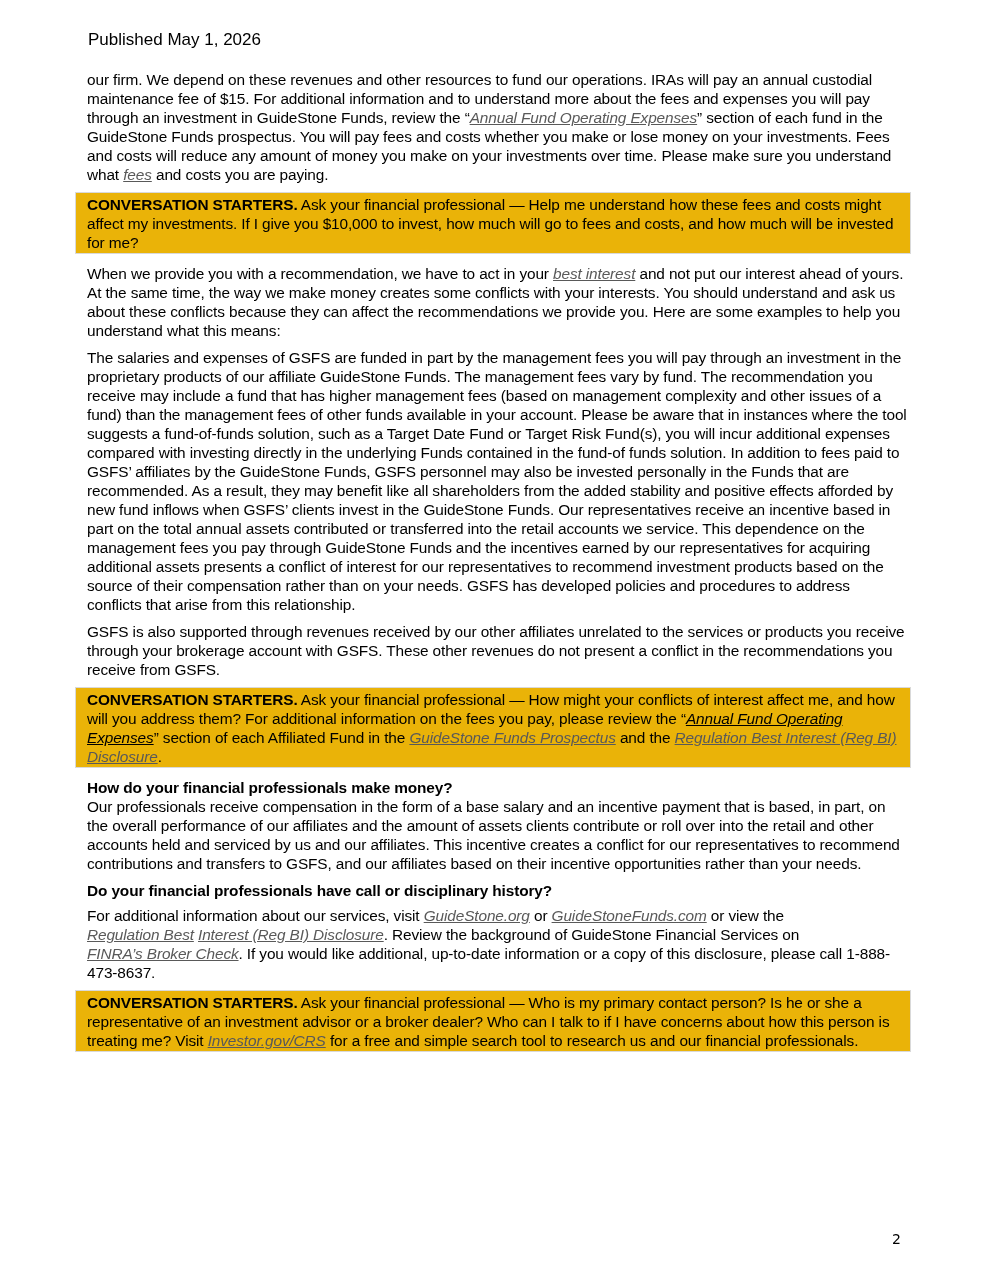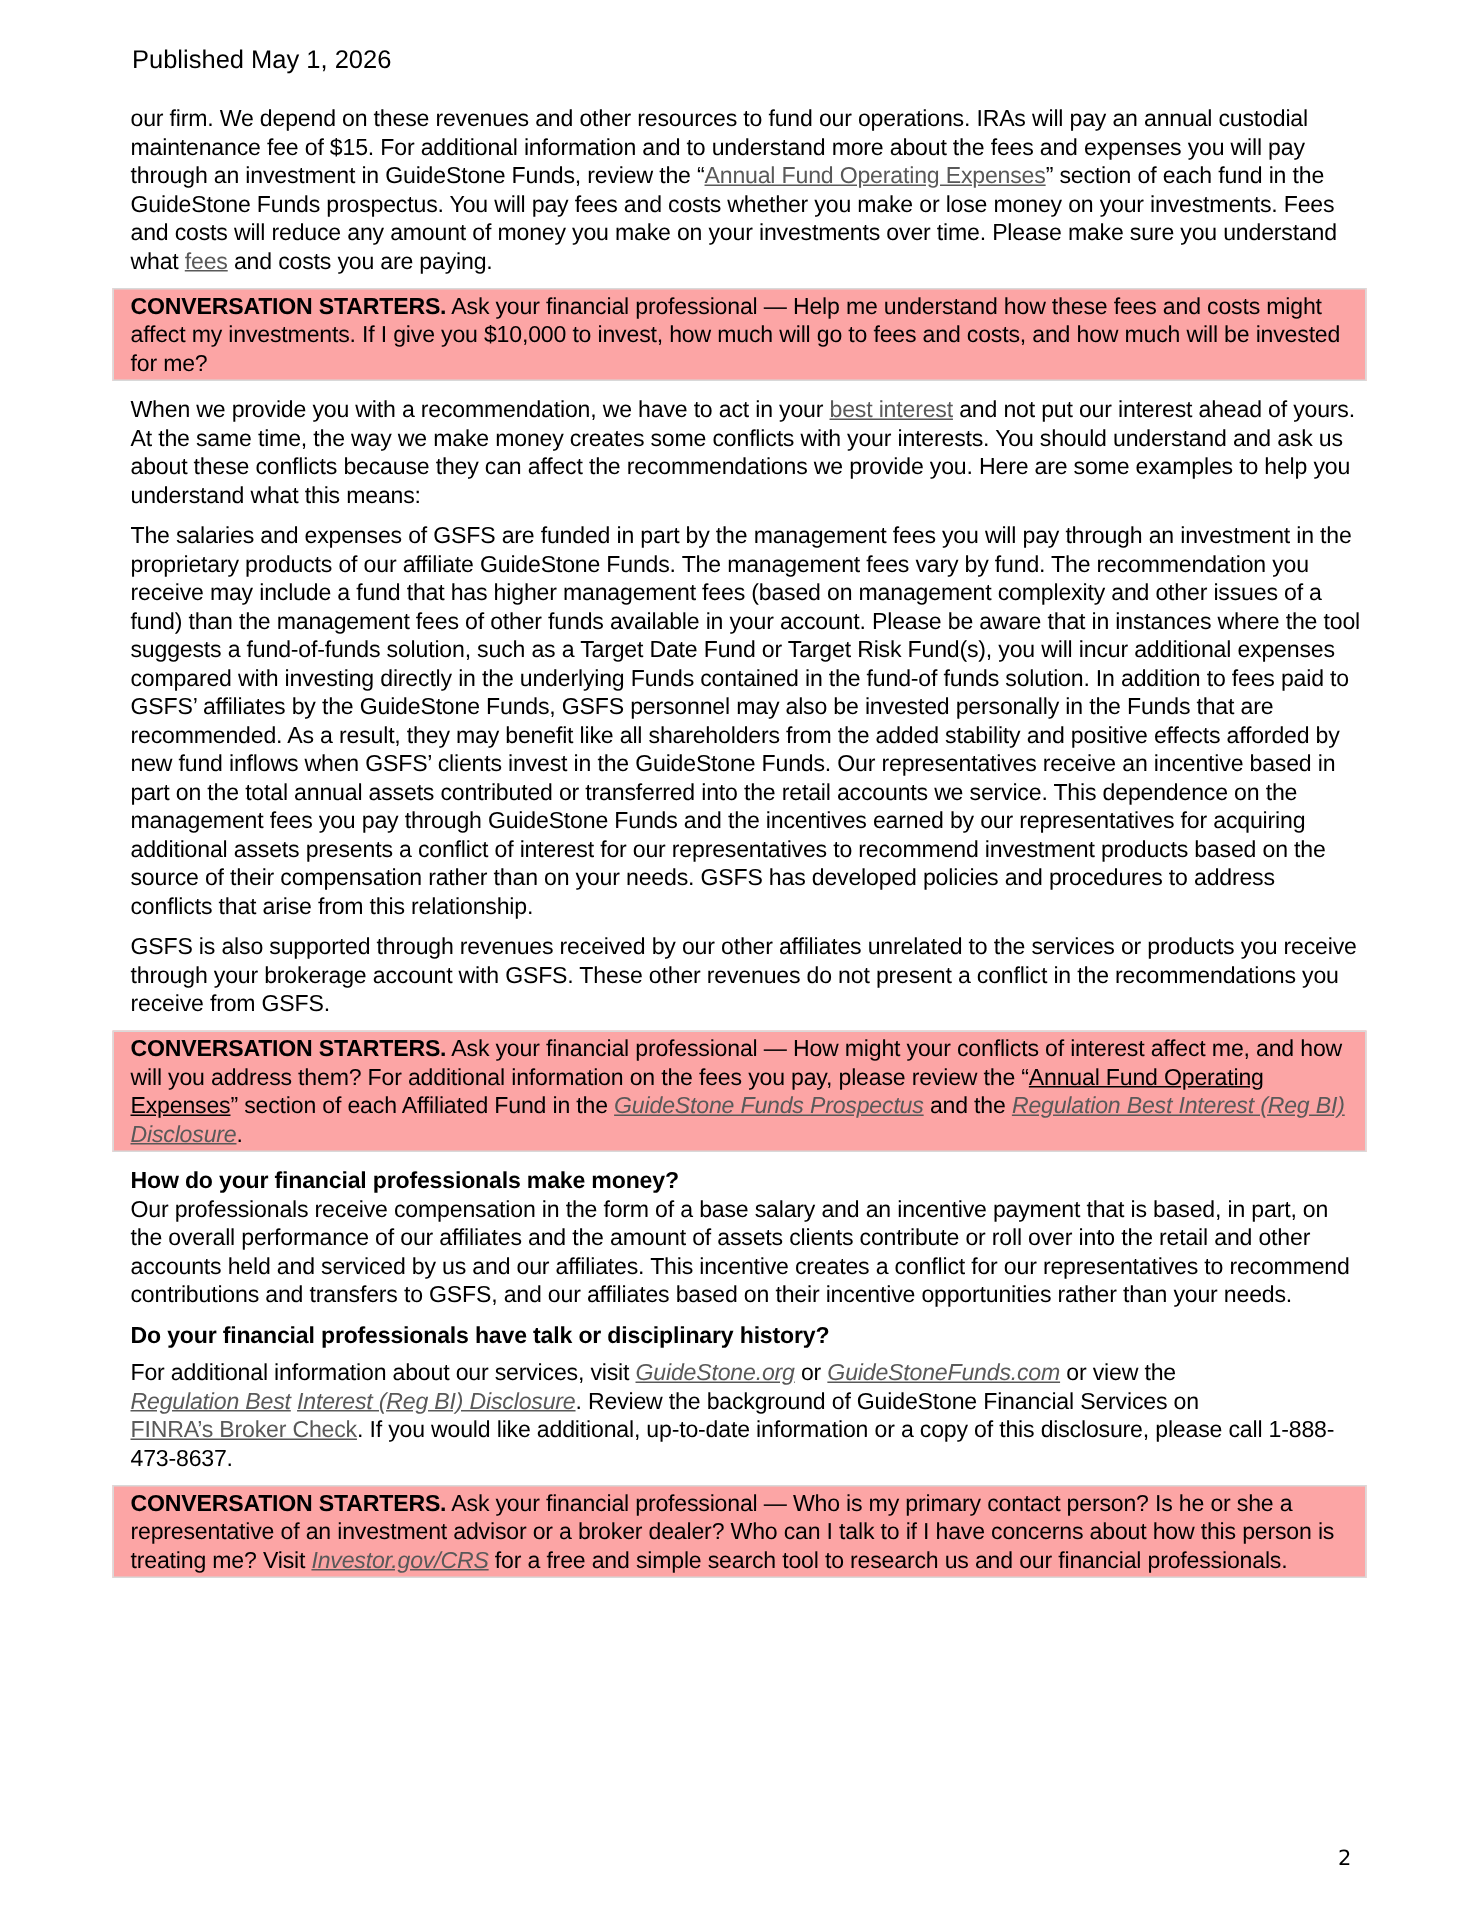--- a/index.html
+++ b/index.html
@@ -11,27 +11,27 @@
       position: absolute; left: 88px; top: 30px;
       font-size: 17px; line-height: 20px;
     }
     .content {
       position: absolute; left: 87px; top: 70px; width: 820px;
       font-size: 15.4px; line-height: 19px; letter-spacing: -0.12px;
     }
     p { margin: 0; }
     .para { margin-bottom: 8px; }
     .box {
-      background: #fca5a5; border: 1px solid #d9d9d9;
+      background: #eab308; border: 1px solid #d9d9d9;
       margin-left: -12px; margin-right: -4px;
       padding: 2px 4px 1px 11px; margin-bottom: 10px;
     }
     .q { font-weight: bold; }
     .bold { font-weight: bold; }
-    a { color: #595959; text-decoration: underline; }
+    a { color: #595959; text-decoration: underline; font-style: italic; }
     a.dark { color: #000000; }
     a.it { font-style: italic; }
     .section { margin-bottom: 6px; }
     .pageno {
       position: absolute; left: 892px; top: 1231px;
       font-family: "DejaVu Sans", sans-serif; font-size: 14px;
     }
   </style>
 </head>
 <body>
@@ -55,21 +55,21 @@
   <div class="box">
     <span class="bold">CONVERSATION STARTERS.</span><span> Ask your financial professional — How might your conflicts of interest affect me, and how will you address them? For additional information on the fees you pay, please review the “</span><a href="#" class="dark">Annual Fund Operating Expenses</a><span>” section of each Affiliated Fund in the </span><a href="#" class="it">GuideStone Funds Prospectus</a><span> and the </span><a href="#" class="it">Regulation Best Interest (Reg BI) Disclosure</a><span>.</span>
   </div>
 
   <div class="section">
     <p class="q">How do your financial professionals make money?</p>
     <p class="para">Our professionals receive compensation in the form of a base salary and an incentive payment that is based, in part, on the overall performance of our affiliates and the amount of assets clients contribute or roll over into the retail and other accounts held and serviced by us and our affiliates. This incentive creates a conflict for our representatives to recommend contributions and transfers to GSFS, and our affiliates based on their incentive opportunities rather than your needs.</p>
   </div>
 
   <div class="section">
-    <p class="q">Do your financial professionals have talk or disciplinary history?</p>
+    <p class="q">Do your financial professionals have call or disciplinary history?</p>
   </div>
 
 
   <div class="section">
     <p class="para"><span>For additional information about our services, visit </span><a href="#" class="it">GuideStone.org</a><span> or </span><a href="#" class="it">GuideStoneFunds.com</a><span> or view the </span><br><a href="#" class="it">Regulation Best</a> <a href="#" class="it">Interest (Reg BI) Disclosure</a><span>. Review the background of GuideStone Financial Services on </span><br><a href="#">FINRA’s Broker Check</a><span>. If you would like additional, up-to-date information or a copy of this disclosure, please call 1-888-473-8637.</span></p>
   </div>
 
   <div class="box">
     <span class="bold">CONVERSATION STARTERS.</span><span> Ask your financial professional — Who is my primary contact person? Is he or she a representative of an investment advisor or a broker dealer? Who can I talk to if I have concerns about how this person is treating me? Visit </span><a href="#" class="it">Investor.gov/CRS</a><span> for a free and simple search tool to research us and our financial professionals.</span>
   </div>

